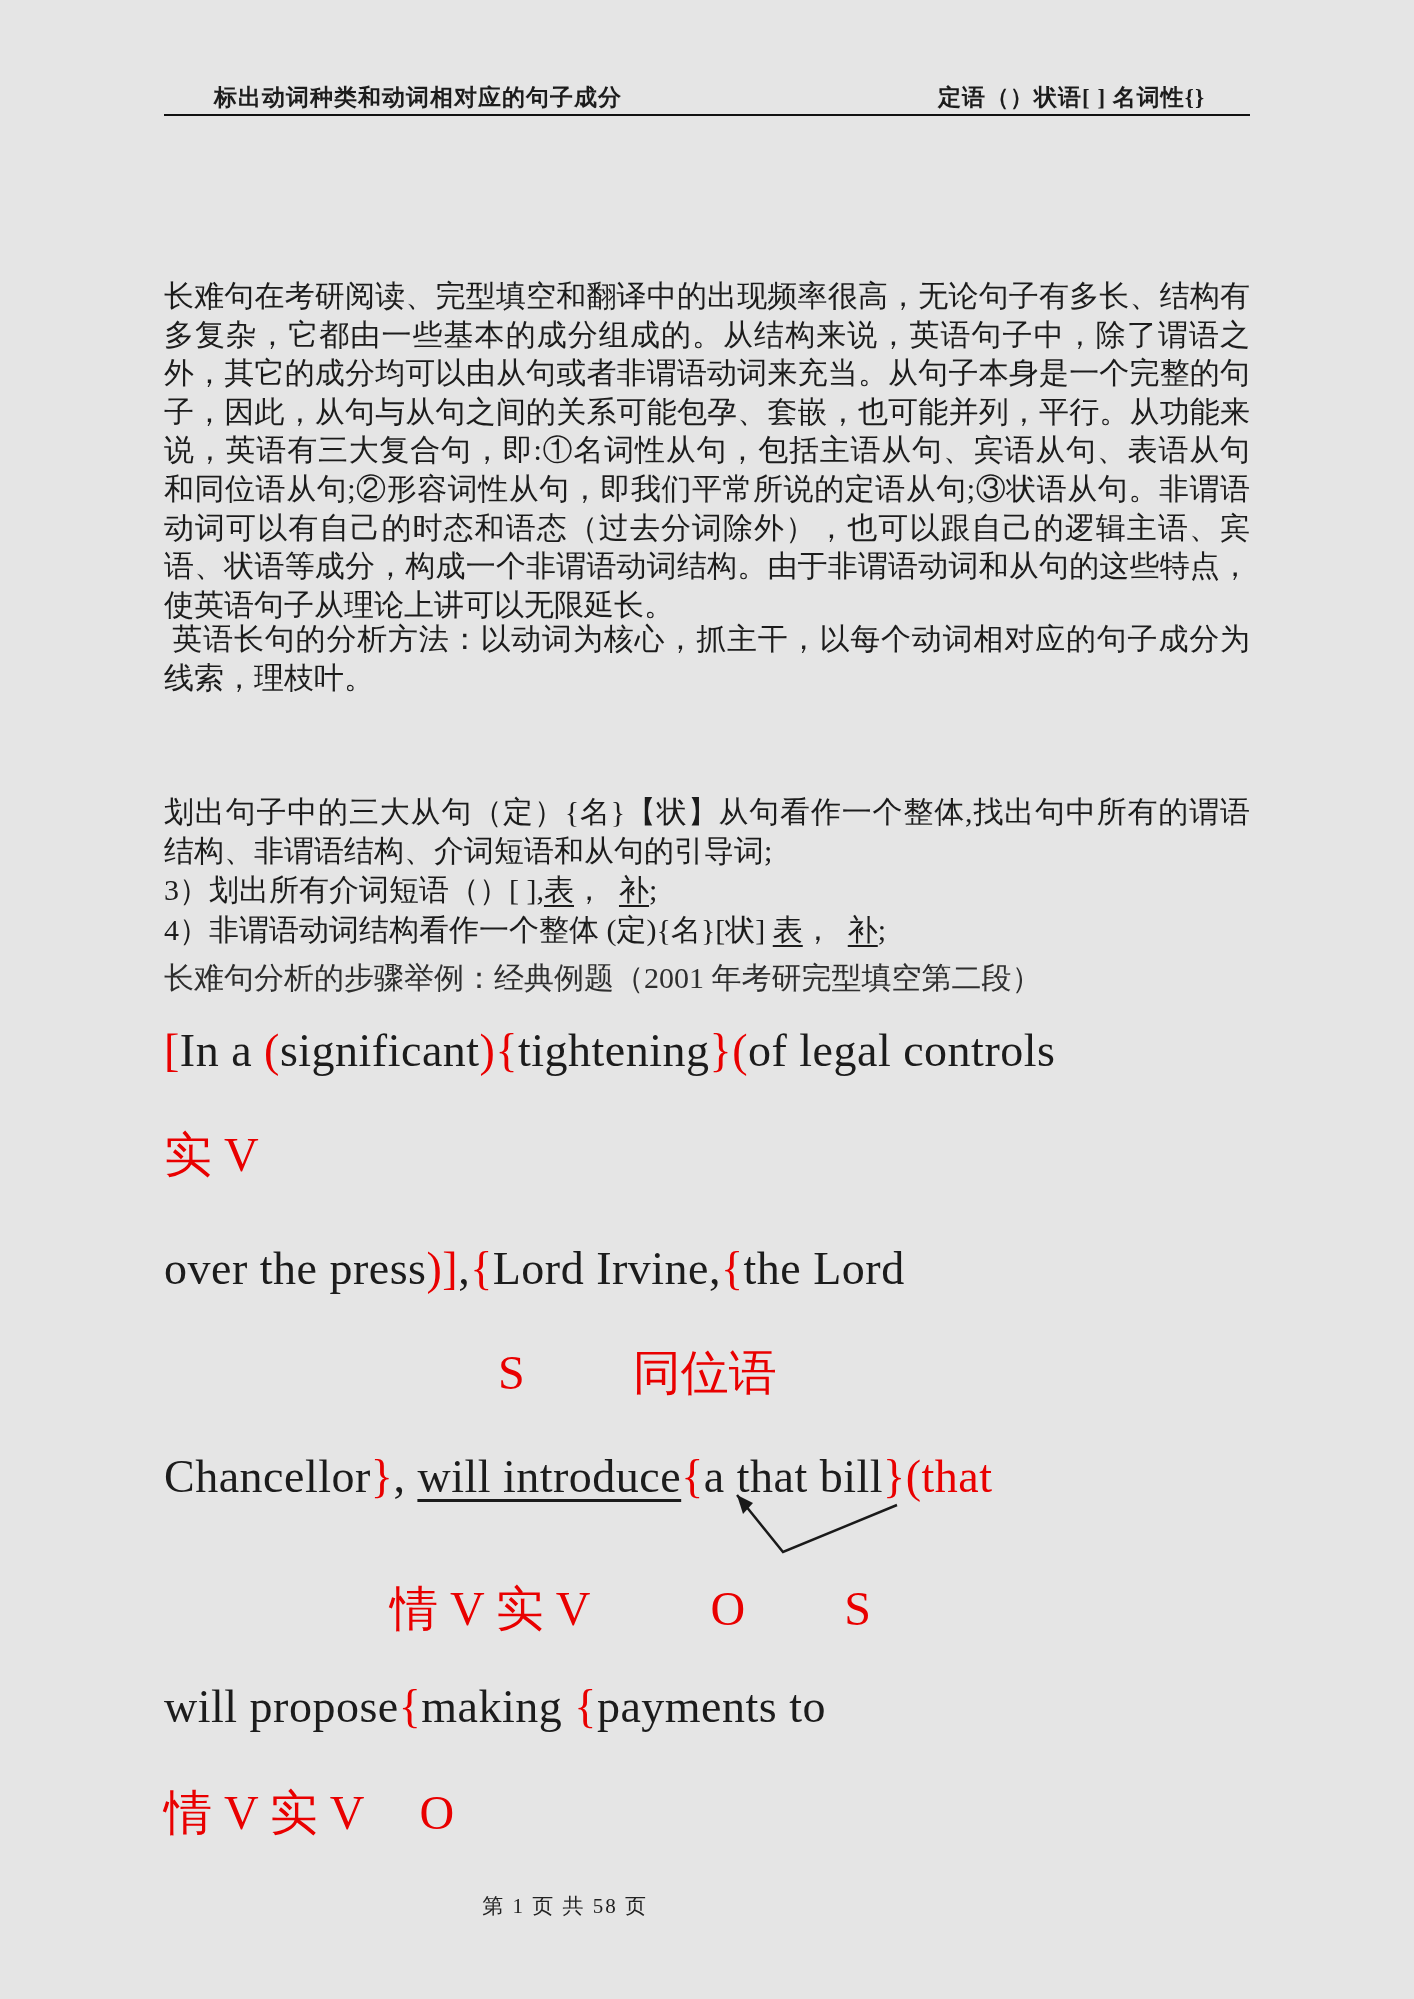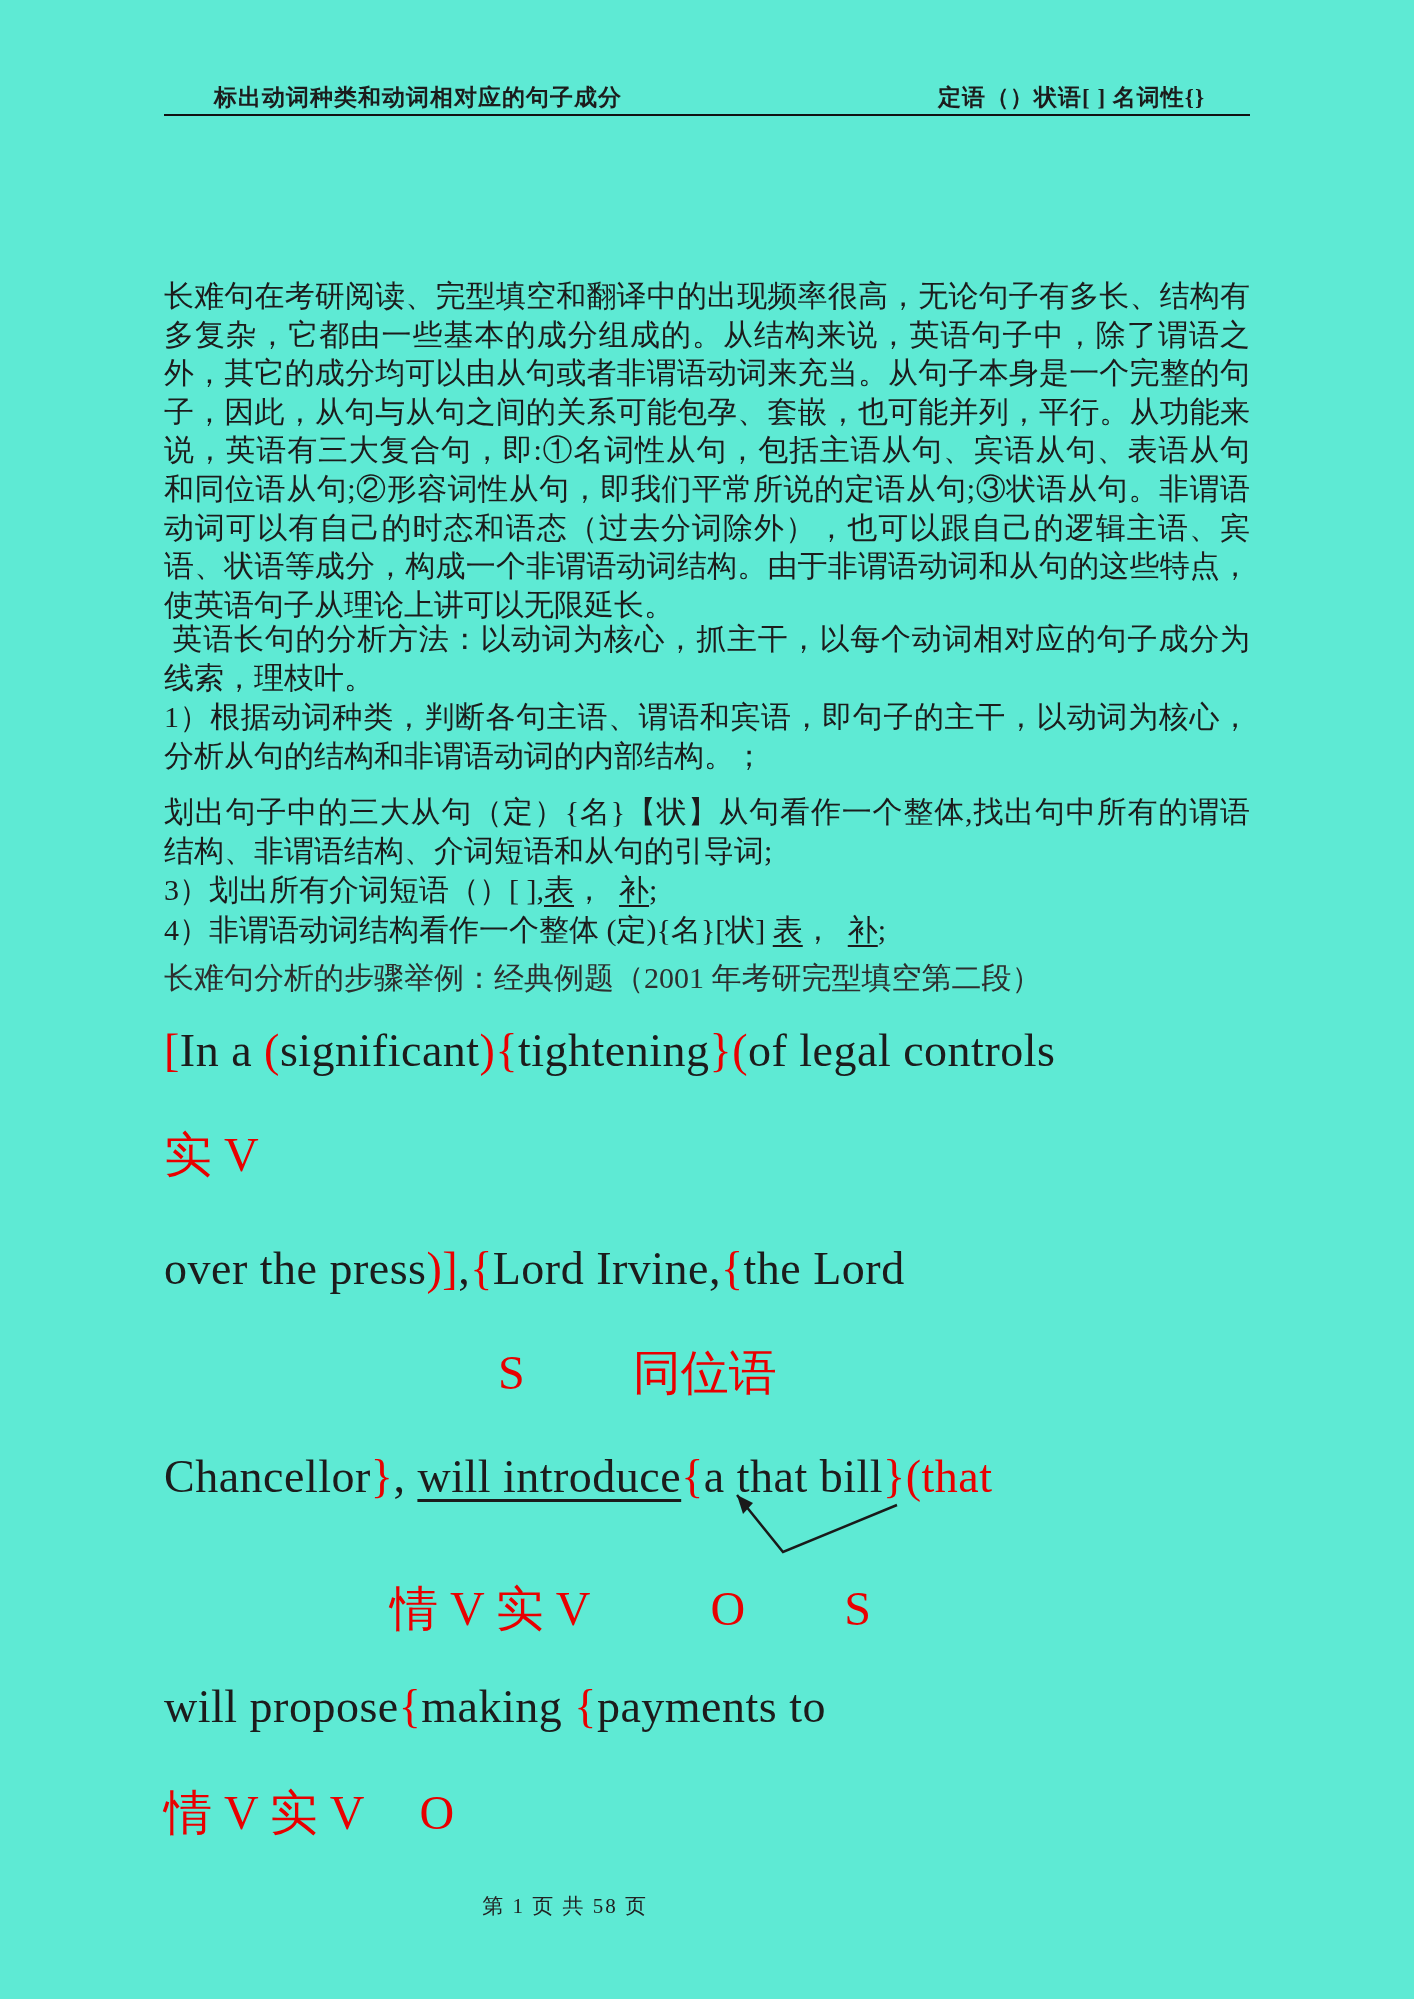--- a/index.html
+++ b/index.html
@@ -1,18 +1,18 @@
 <!DOCTYPE html>
 <html lang="zh" style="--red: #e90000; --ink: #1c1c1c;"><head>
 <meta charset="utf-8">
 <style>
   html,body { margin:0; padding:0; background:#ffffff; }
   .page {
     position:relative; width:1414px; height:1999px; margin:0 auto;
-    background:#5eead4; overflow:hidden;
+    background:#e5e5e5; overflow:hidden;
     font-family:"Liberation Serif","DejaVu Serif",serif;
     color:var(--ink,#1c1c1c);
   }
   .abs { position:absolute; }
   
   .hdr { top:82px; font-size:23px; font-weight:bold; letter-spacing:1px; }
   .hdr-left  { left:214px; }
   .hdr-right { right:209px; }
   .hdr-rule  { left:164px; top:114px; width:1086px; height:2px; background:#111; }
   
@@ -62,21 +62,20 @@
 
 <div class="page">
 
   <span class="abs hdr hdr-left">标出动词种类和动词相对应的句子成分</span>
   <span class="abs hdr hdr-right">定语（）状语[ ] 名词性{}</span>
   <div class="abs hdr-rule"></div>
 
 
   <p class="abs body p-intro">长难句在考研阅读、完型填空和翻译中的出现频率很高，无论句子有多长、结构有多复杂，它都由一些基本的成分组成的。从结构来说，英语句子中，除了谓语之外，其它的成分均可以由从句或者非谓语动词来充当。从句子本身是一个完整的句子，因此，从句与从句之间的关系可能包孕、套嵌，也可能并列，平行。从功能来说，英语有三大复合句，即:①名词性从句，包括主语从句、宾语从句、表语从句和同位语从句;②形容词性从句，即我们平常所说的定语从句;③状语从句。非谓语动词可以有自己的时态和语态（过去分词除外），也可以跟自己的逻辑主语、宾语、状语等成分，构成一个非谓语动词结构。由于非谓语动词和从句的这些特点，使英语句子从理论上讲可以无限延长。</p>
   <p class="abs body p-method"> 英语长句的分析方法：以动词为核心，抓主干，以每个动词相对应的句子成分为线索，理枝叶。</p>
-  <p class="abs body p-step1">1）根据动词种类，判断各句主语、谓语和宾语，即句子的主干，以动词为核心，分析从句的结构和非谓语动词的内部结构。；</p>
   <p class="abs body p-step2">划出句子中的三大从句（定）{名}【状】从句看作一个整体,找出句中所有的谓语结构、非谓语结构、介词短语和从句的引导词;</p>
   <p class="abs body p-step3"><span data-c="k">3）划出所有介词短语（）[ ],</span><span data-c="u">表</span><span data-c="k">，  </span><span data-c="u">补</span><span data-c="k">;</span></p>
   <p class="abs body p-step4"><span data-c="k">4）非谓语动词结构看作一个整体 (定){名}[状] </span><span data-c="u">表</span><span data-c="k">，  </span><span data-c="u">补</span><span data-c="k">;</span></p>
   <p class="abs body p-caption">长难句分析的步骤举例：经典例题（2001 年考研完型填空第二段）</p>
 
   <p class="abs ex s1"><span data-c="r">[</span><span data-c="k">In a </span><span data-c="r">(</span><span data-c="k">significant</span><span data-c="r">)</span><span data-c="r">{</span><span data-c="k">tightening</span><span data-c="r">}</span><span data-c="r">(</span><span data-c="k">of legal controls</span></p>
   <p class="abs note note1"><span data-c="r">实 V</span></p>
   <p class="abs ex s2"><span data-c="k">over the press</span><span data-c="r">)]</span><span data-c="k">,</span><span data-c="r">{</span><span data-c="k">Lord Irvine,</span><span data-c="r">{</span><span data-c="k">the Lord</span></p>
   <p class="abs note note2"><span data-c="r">S</span><span data-c="r">同位语</span></p>
   <p class="abs ex s3"><span data-c="k">Chancellor</span><span data-c="r">}</span><span data-c="k">, </span><span data-c="u">will introduce</span><span data-c="r">{</span><span data-c="k">a that bill</span><span data-c="r">}</span><span data-c="r">(that</span></p>

